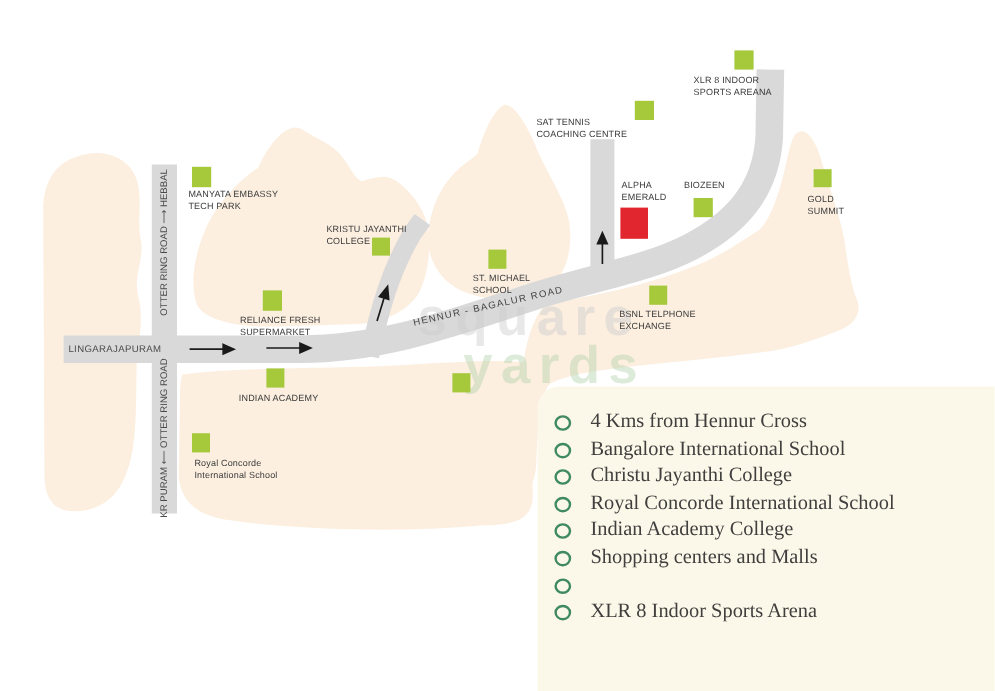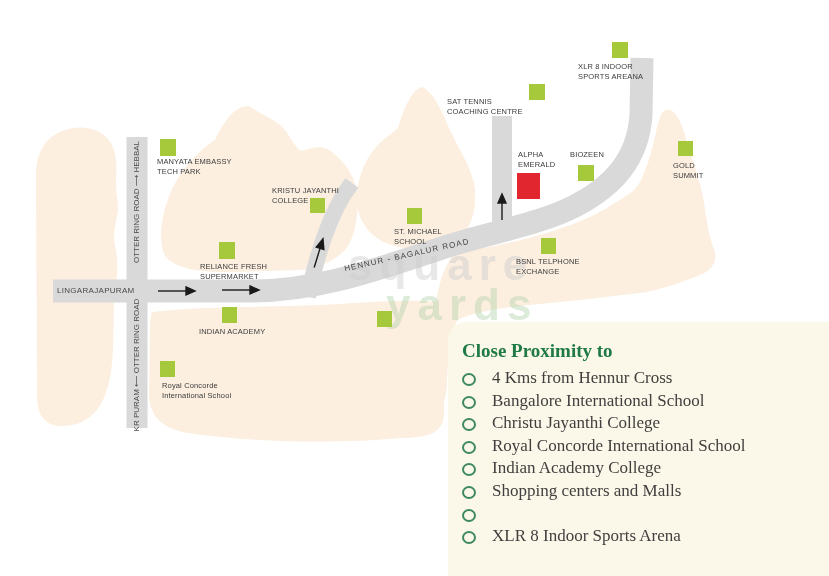--- a/index.html
+++ b/index.html
@@ -139,21 +139,20 @@
     <div>International School</div>
   </div>
 
   <div class="sq" style="left:541px;top:238px;width:15px;height:16px;"></div>
   <div class="lbl" style="left:516px;top:257px;">
     <div>BSNL TELPHONE</div>
     <div>EXCHANGE</div>
   </div>
 
   <div class="prox">
-    <div class="prox-title">Close Proximity to</div>
     <div class="prow">
       <span class="bullet"></span>
       <span class="ptext">4 Kms from Hennur Cross</span>
     </div>
     <div class="prow">
       <span class="bullet"></span>
       <span class="ptext">Bangalore International School</span>
     </div>
     <div class="prow">
       <span class="bullet"></span>

